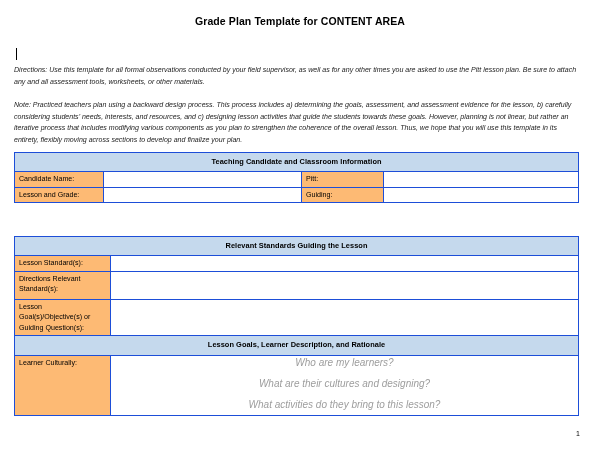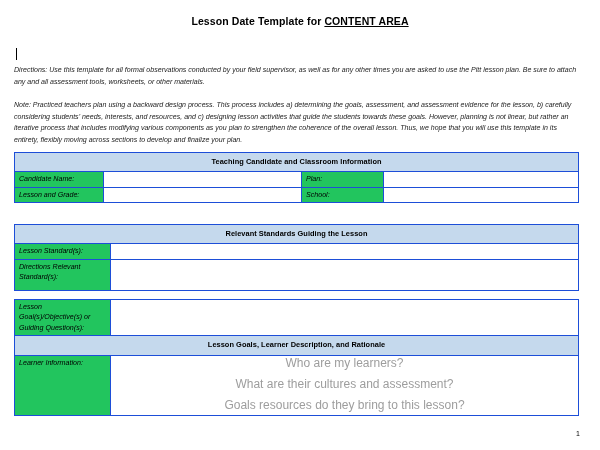--- a/index.html
+++ b/index.html
@@ -30,21 +30,20 @@
     left: 0;
     top: 15px;
     width: 600px;
     text-align: center;
     font-size: 10.5px;
     font-weight: bold;
     letter-spacing: 0.1px;
     white-space: nowrap;
   }
   .doc-title .underlined {
-    text-decoration: underline;
   }
 
   
   .caret {
     position: absolute;
     left: 16px;
     top: 48px;
     width: 1.4px;
     height: 12px;
     background: #000000;
@@ -83,62 +82,62 @@
   .tbl td.hdr {
     background: #c5d9ed;
     text-align: center;
     font-weight: bold;
     font-style: normal;
     font-size: 7.4px;
     padding: 4px 4px 4px 4px;
     letter-spacing: 0.05px;
   }
   .tbl td.lbl {
-    background: #22c55e;
-    font-style: italic;
+    background: #fdba74;
   }
   .tbl td.val {
     background: #ffffff;
   }
 
   #table-info   { top: 152px; }
-  #table-stds   { top: 224px; }
+  #table-stds   { top: 236px; }
   #table-goals  { top: 299px; }
 
   .prompt-cell {
     text-align: center;
     color: #9a9a9a;
     font-style: normal;
     padding-top: 7px;
     padding-bottom: 7px;
   }
   .prompt-line {
     display: block;
     margin: 0 0 11px 0;
-    font-size: 12px;
+    font-size: 10px;
     color: #9d9d9d;
+    font-style: italic;
   }
   .prompt-line:last-child { margin-bottom: 2px; }
 
   
   .page-number {
     position: absolute;
     right: 20px;
     top: 430px;
     font-size: 7px;
     color: #000000;
   }
 </style>
 </head>
 <body>
 
 <div class="page">
 
   <div class="doc-title">
-    <span>Lesson Date Template for </span><span class="underlined">CONTENT AREA</span>
+    <span>Grade Plan Template for </span><span class="underlined">CONTENT AREA</span>
   </div>
 
   <div class="caret"></div>
 
   <div class="intro intro-directions">Directions: Use this template for all formal observations conducted by your field supervisor, as well as for any other times you are asked to use the Pitt lesson plan. Be sure to attach any and all assessment tools, worksheets, or other materials.</div>
   <div class="intro intro-note">Note: Practiced teachers plan using a backward design process. This process includes a) determining the goals, assessment, and assessment evidence for the lesson, b) carefully considering students' needs, interests, and resources, and c) designing lesson activities that guide the students towards these goals. However, planning is not linear, but rather an iterative process that includes modifying various components as you plan to strengthen the coherence of the overall lesson. Thus, we hope that you will use this template in its entirety, flexibly moving across sections to develop and finalize your plan.</div>
 
   <table class="tbl" id="table-info">
     <colgroup>
       <col style="width:89px">
@@ -146,27 +145,27 @@
       <col style="width:82px">
       <col style="width:195px">
     </colgroup>
     <tbody>
       <tr>
         <td class="hdr" colspan="4">Teaching Candidate and Classroom Information</td>
       </tr>
       <tr>
         <td class="lbl">Candidate Name:</td>
         <td class="val">&nbsp;</td>
-        <td class="lbl">Plan:</td>
+        <td class="lbl">Pitt:</td>
         <td class="val">&nbsp;</td>
       </tr>
       <tr>
         <td class="lbl">Lesson and Grade:</td>
         <td class="val">&nbsp;</td>
-        <td class="lbl">School:</td>
+        <td class="lbl">Guiding:</td>
         <td class="val">&nbsp;</td>
       </tr>
     </tbody>
   </table>
 
   <table class="tbl" id="table-stds">
     <colgroup>
       <col style="width:96px">
       <col style="width:468px">
     </colgroup>
@@ -192,25 +191,25 @@
     </colgroup>
     <tbody>
       <tr>
         <td class="lbl" style="height:26px">Lesson Goal(s)/Objective(s) or Guiding Question(s):</td>
         <td class="val">&nbsp;</td>
       </tr>
       <tr>
         <td class="hdr" colspan="2">Lesson Goals, Learner Description, and Rationale</td>
       </tr>
       <tr>
-        <td class="lbl">Learner Information:</td>
+        <td class="lbl">Learner Culturally:</td>
         <td class="val prompt-cell">
           <span class="prompt-line">Who are my learners?</span>
-          <span class="prompt-line">What are their cultures and assessment?</span>
-          <span class="prompt-line">Goals resources do they bring to this lesson?</span>
+          <span class="prompt-line">What are their cultures and designing?</span>
+          <span class="prompt-line">What activities do they bring to this lesson?</span>
         </td>
       </tr>
     </tbody>
   </table>
 
   <div class="page-number">1</div>
 
 </div>
 
 </body></html>

